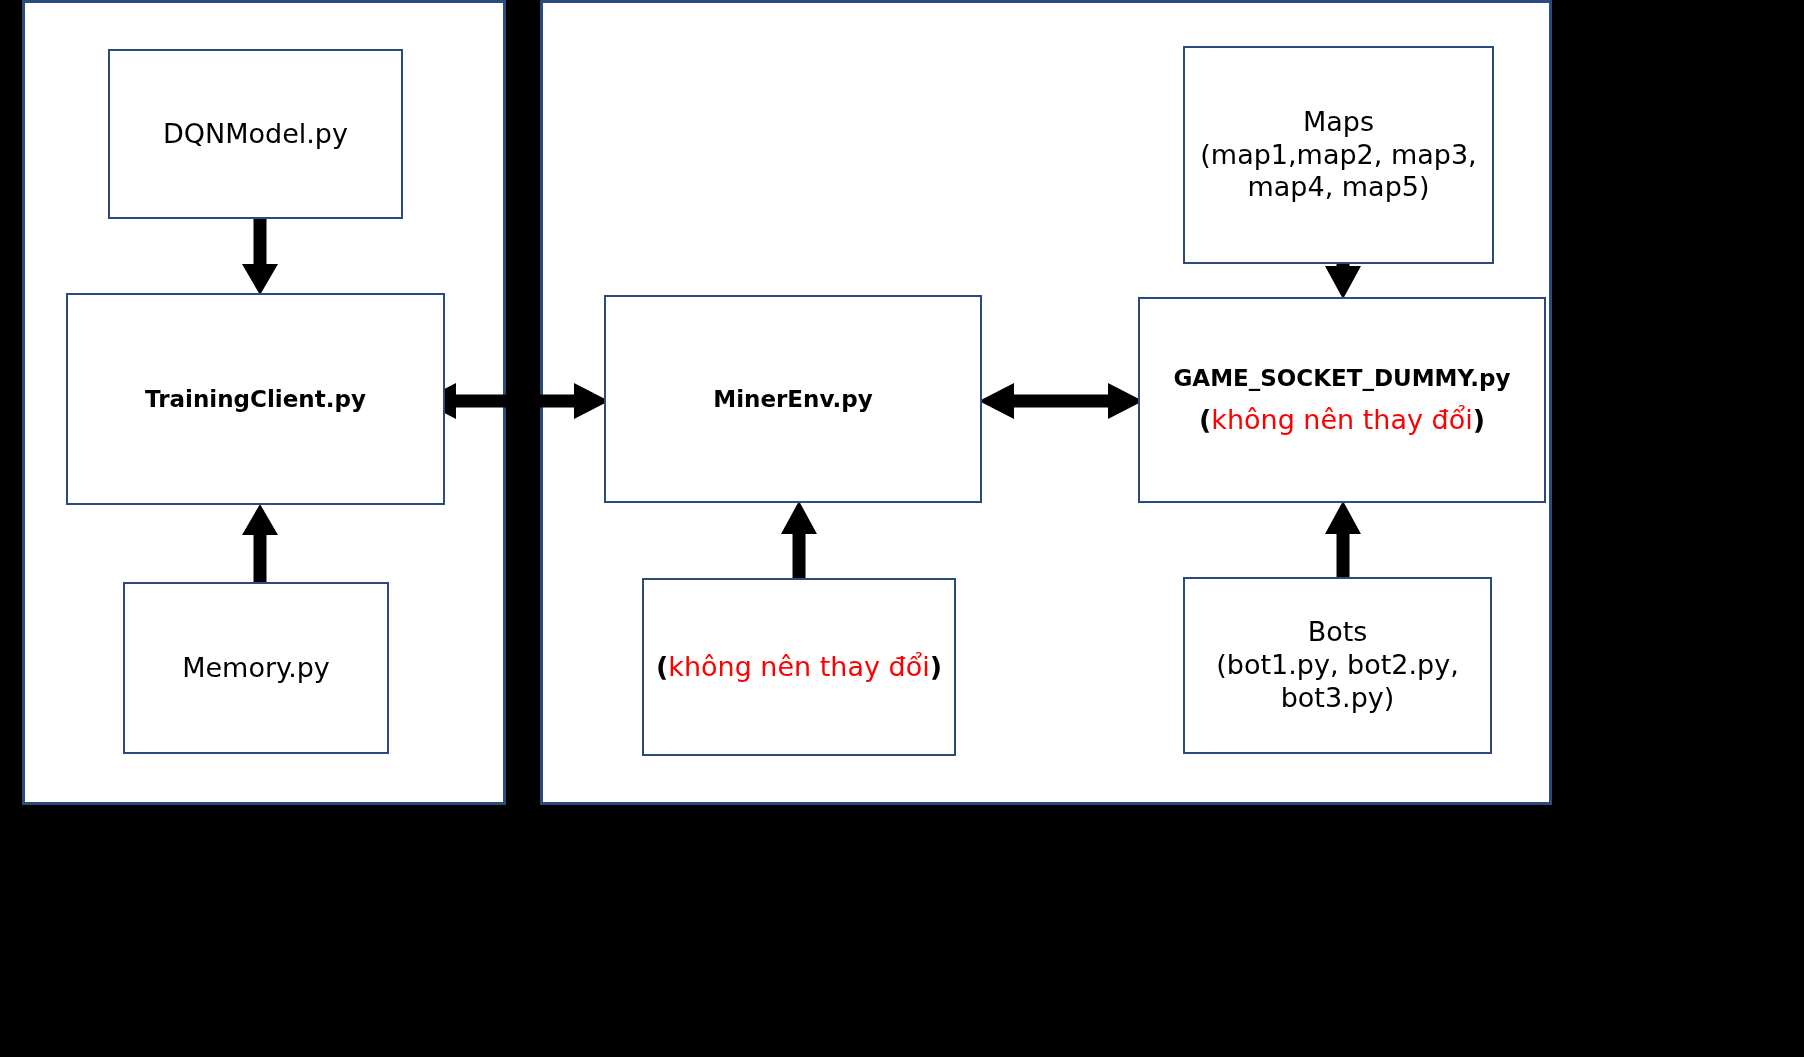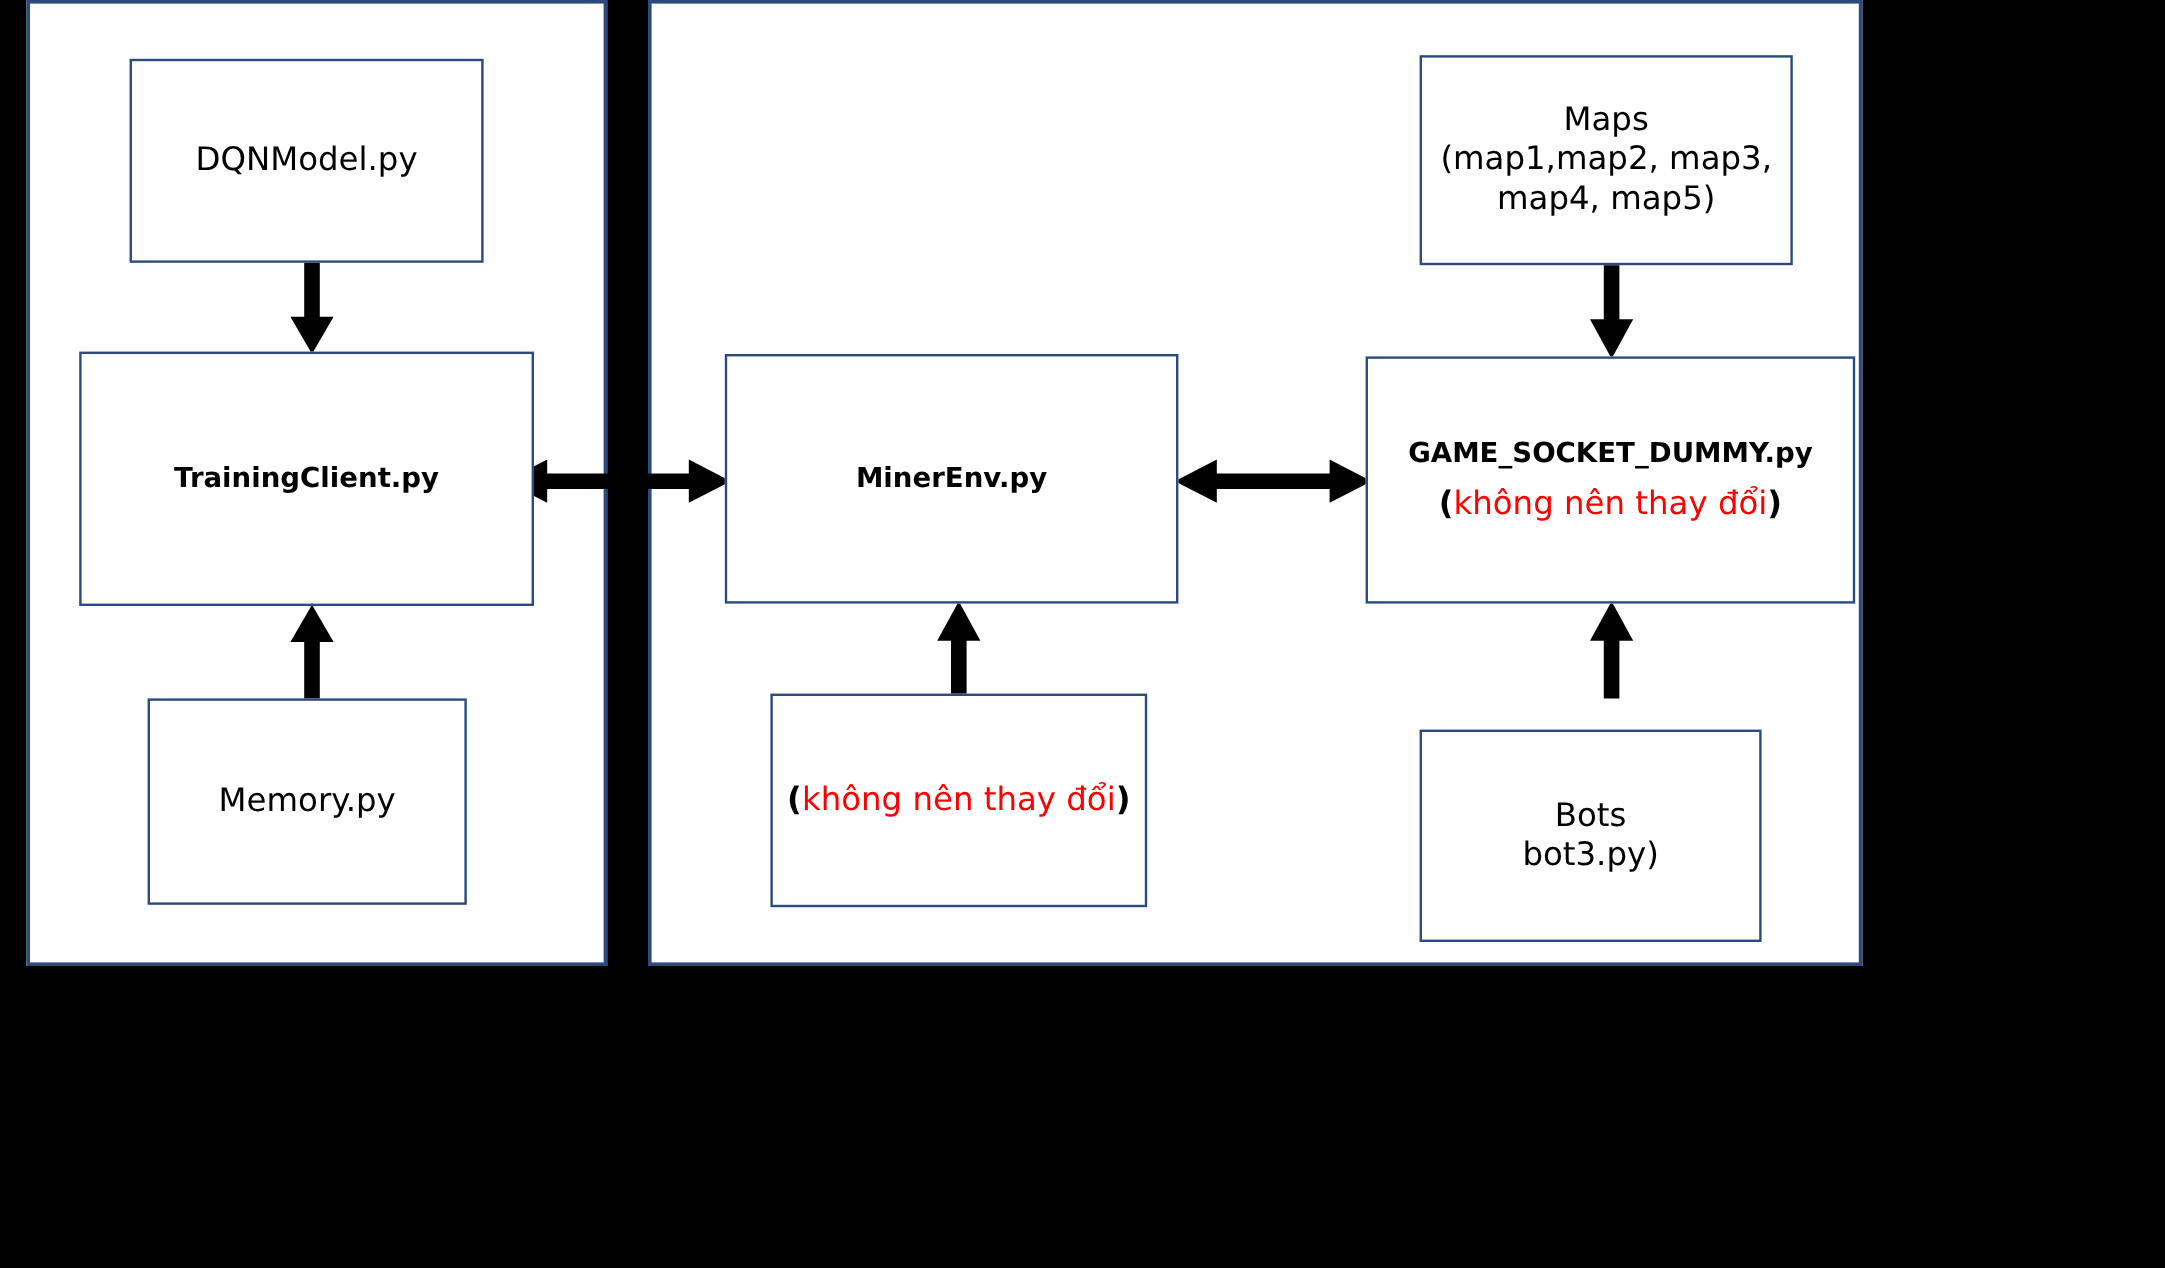--- a/index.html
+++ b/index.html
@@ -53,23 +53,23 @@
   .t-paren  { font-weight: 700; font-size: 27px; color: #000000; }
 
   
   #node-dqnmodel      { left: 108px;  top: 49px;  width: 295px; height: 170px; }
   #node-trainingclient{ left: 66px;   top: 293px; width: 379px; height: 212px; }
   #node-memory        { left: 123px;  top: 582px; width: 266px; height: 172px; }
 
   #node-minerenv      { left: 604px;  top: 295px; width: 378px; height: 208px; }
   #node-minerstate    { left: 642px;  top: 578px; width: 314px; height: 178px; }
 
-  #node-maps          { left: 1183px; top: 46px;  width: 311px; height: 175px; }
+  #node-maps          { left: 1183px; top: 46px;  width: 311px; height: 218px; }
   #node-gamesocket    { left: 1138px; top: 297px; width: 408px; height: 206px; gap: 12px; }
-  #node-bots          { left: 1183px; top: 608px; width: 285px; height: 177px; }
+  #node-bots          { left: 1183px; top: 577px; width: 309px; height: 177px; }
 
   
   .arrow { position: absolute; }
   .arrow svg { display: block; overflow: visible; }
 
   #arrow-dqn-to-training   { left: 240px;  top: 216px; }
   #arrow-memory-to-training{ left: 240px;  top: 503px; }
   #arrow-training-minerenv { left: 420px;  top: 378px; }
   #arrow-minerstate-minerenv{left: 779px;  top: 500px; }
   #arrow-minerenv-gamesocket{left: 978px;  top: 378px; }
@@ -161,16 +161,17 @@
     <span class="line t-normal">map4, map5)</span>
   </div>
 
   <div class="node" id="node-gamesocket">
     <span class="line t-bold">GAME_SOCKET_DUMMY.py</span>
     <span class="line"><span class="t-paren">(</span><span class="t-red">không nên thay đổi</span><span class="t-paren">)</span></span>
   </div>
 
   <div class="node" id="node-bots">
     <span class="line t-normal">Bots</span>
+    <span class="line t-normal">(bot1.py, bot2.py,</span>
     <span class="line t-normal">bot3.py)</span>
   </div>
 
 </div>
 
 </body></html>

